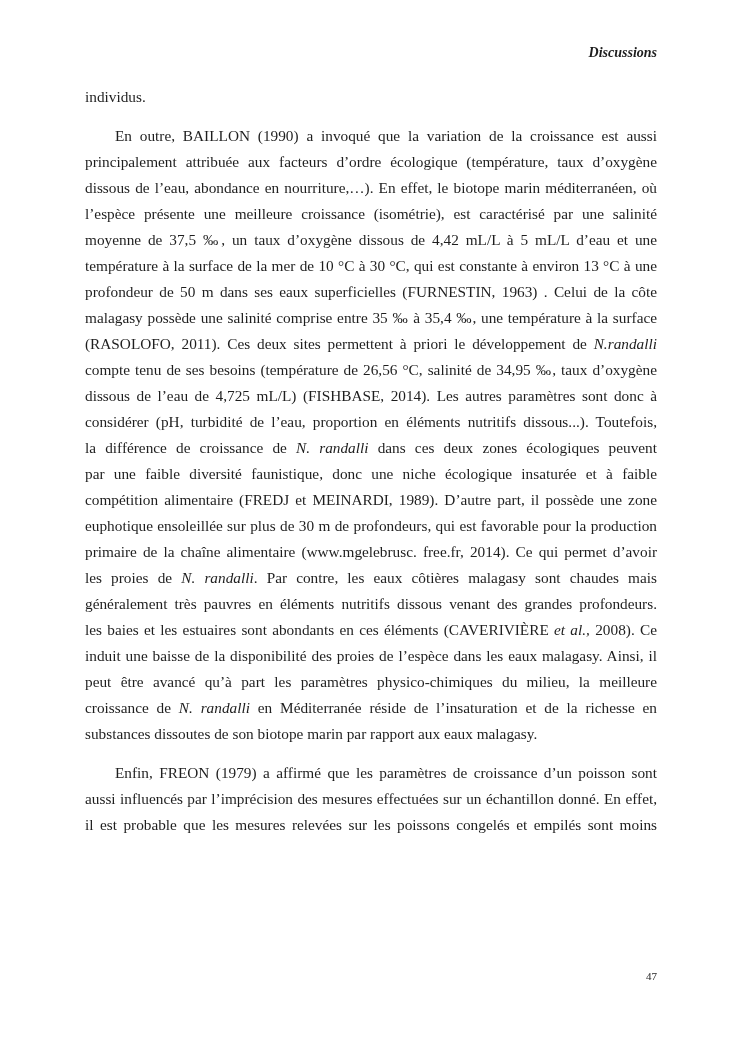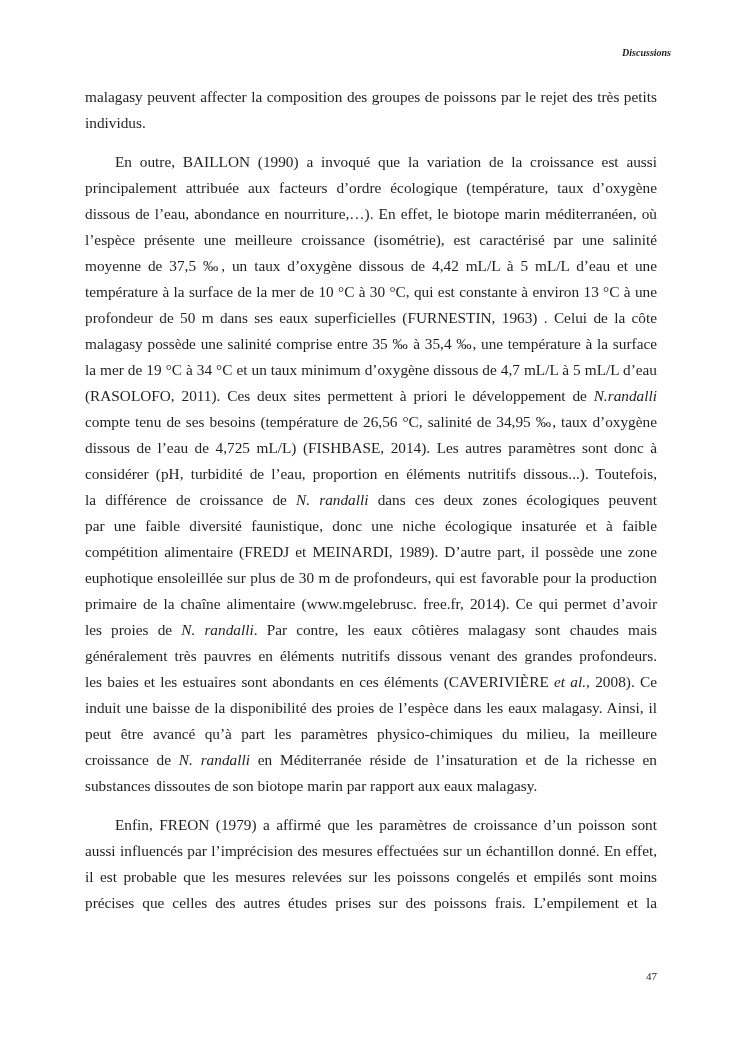--- a/index.html
+++ b/index.html
@@ -8,22 +8,22 @@
     width: 744px;
     height: 1053px;
     background: #ffffff;
     font-family: "Liberation Serif", "DejaVu Serif", serif;
     color: #1e1e1e;
     overflow: hidden;
   }
   .running-head {
     position: absolute;
     top: 44px;
-    right: 73px;
-    font-size: 10px;
+    right: 87px;
+    font-size: 14px;
     font-weight: bold;
     font-style: italic;
     line-height: 18px;
   }
   .body-text {
     position: absolute;
     top: 84px;
     left: 85px;
     width: 572px;
   }
@@ -49,33 +49,31 @@
   }
 </style>
 </head>
 <body>
 
 <div class="page">
   <div class="running-head">Discussions</div>
 
   <div class="body-text">
       <div class="paragraph">
-        <div class="line"><span>malagasy peuvent affecter la composition des groupes de poissons par le rejet des très petits</span></div>
         <div class="line end"><span>individus.</span></div>
       </div>
       <div class="paragraph">
         <div class="line indent"><span>En outre, BAILLON (1990) a invoqué que la variation de la croissance est aussi</span></div>
         <div class="line"><span>principalement attribuée aux facteurs d’ordre écologique (température, taux d’oxygène</span></div>
         <div class="line"><span>dissous de l’eau, abondance en nourriture,…). En effet, le biotope marin méditerranéen, où</span></div>
         <div class="line"><span>l’espèce présente une meilleure croissance (isométrie), est caractérisé par une salinité</span></div>
         <div class="line"><span>moyenne de 37,5 ‰, un taux d’oxygène dissous de 4,42 mL/L à 5 mL/L d’eau et une</span></div>
         <div class="line"><span>température à la surface de la mer de 10 °C à 30 °C, qui est constante à environ 13 °C à une</span></div>
         <div class="line"><span>profondeur de 50 m dans ses eaux superficielles (FURNESTIN, 1963) . Celui de la côte Ouest</span></div>
         <div class="line"><span>malagasy possède une salinité comprise entre 35 ‰ à 35,4 ‰, une température à la surface de</span></div>
-        <div class="line"><span>la mer de 19 °C à 34 °C et un taux minimum d’oxygène dissous de 4,7 mL/L à 5 mL/L d’eau</span></div>
         <div class="line"><span>(RASOLOFO, 2011). Ces deux sites permettent à priori le développement de </span><span class="it">N.randalli</span></div>
         <div class="line"><span>compte tenu de ses besoins (température de 26,56 °C, salinité de 34,95 ‰, taux d’oxygène</span></div>
         <div class="line"><span>dissous de l’eau de 4,725 mL/L) (FISHBASE, 2014). Les autres paramètres sont donc à</span></div>
         <div class="line"><span>considérer (pH, turbidité de l’eau, proportion en éléments nutritifs dissous...). Toutefois,</span></div>
         <div class="line"><span>la différence de croissance de </span><span class="it">N. randalli</span><span> dans ces deux zones écologiques peuvent</span></div>
         <div class="line"><span>par une faible diversité faunistique, donc une niche écologique insaturée et à faible</span></div>
         <div class="line"><span>compétition alimentaire (FREDJ et MEINARDI, 1989). D’autre part, il possède une zone</span></div>
         <div class="line"><span>euphotique ensoleillée sur plus de 30 m de profondeurs, qui est favorable pour la production</span></div>
         <div class="line"><span>primaire de la chaîne alimentaire (www.mgelebrusc. free.fr, 2014). Ce qui permet d’avoir une</span></div>
         <div class="line"><span>les proies de </span><span class="it">N. randalli</span><span>. Par contre, les eaux côtières malagasy sont chaudes mais</span></div>
@@ -83,18 +81,17 @@
         <div class="line"><span>les baies et les estuaires sont abondants en ces éléments (CAVERIVIÈRE </span><span class="it">et al.,</span><span> 2008). Ce qui</span></div>
         <div class="line"><span>induit une baisse de la disponibilité des proies de l’espèce dans les eaux malagasy. Ainsi, il</span></div>
         <div class="line"><span>peut être avancé qu’à part les paramètres physico-chimiques du milieu, la meilleure</span></div>
         <div class="line"><span>croissance de </span><span class="it">N. randalli</span><span> en Méditerranée réside de l’insaturation et de la richesse en</span></div>
         <div class="line end"><span>substances dissoutes de son biotope marin par rapport aux eaux malagasy.</span></div>
       </div>
       <div class="paragraph">
         <div class="line indent"><span>Enfin, FREON (1979) a affirmé que les paramètres de croissance d’un poisson sont</span></div>
         <div class="line"><span>aussi influencés par l’imprécision des mesures effectuées sur un échantillon donné. En effet,</span></div>
         <div class="line"><span>il est probable que les mesures relevées sur les poissons congelés et empilés sont moins</span></div>
-        <div class="line"><span>précises que celles des autres études prises sur des poissons frais. L’empilement et la</span></div>
       </div>
     </div>
 
   <div class="page-number">47</div>
 </div>
 
 </body></html>

